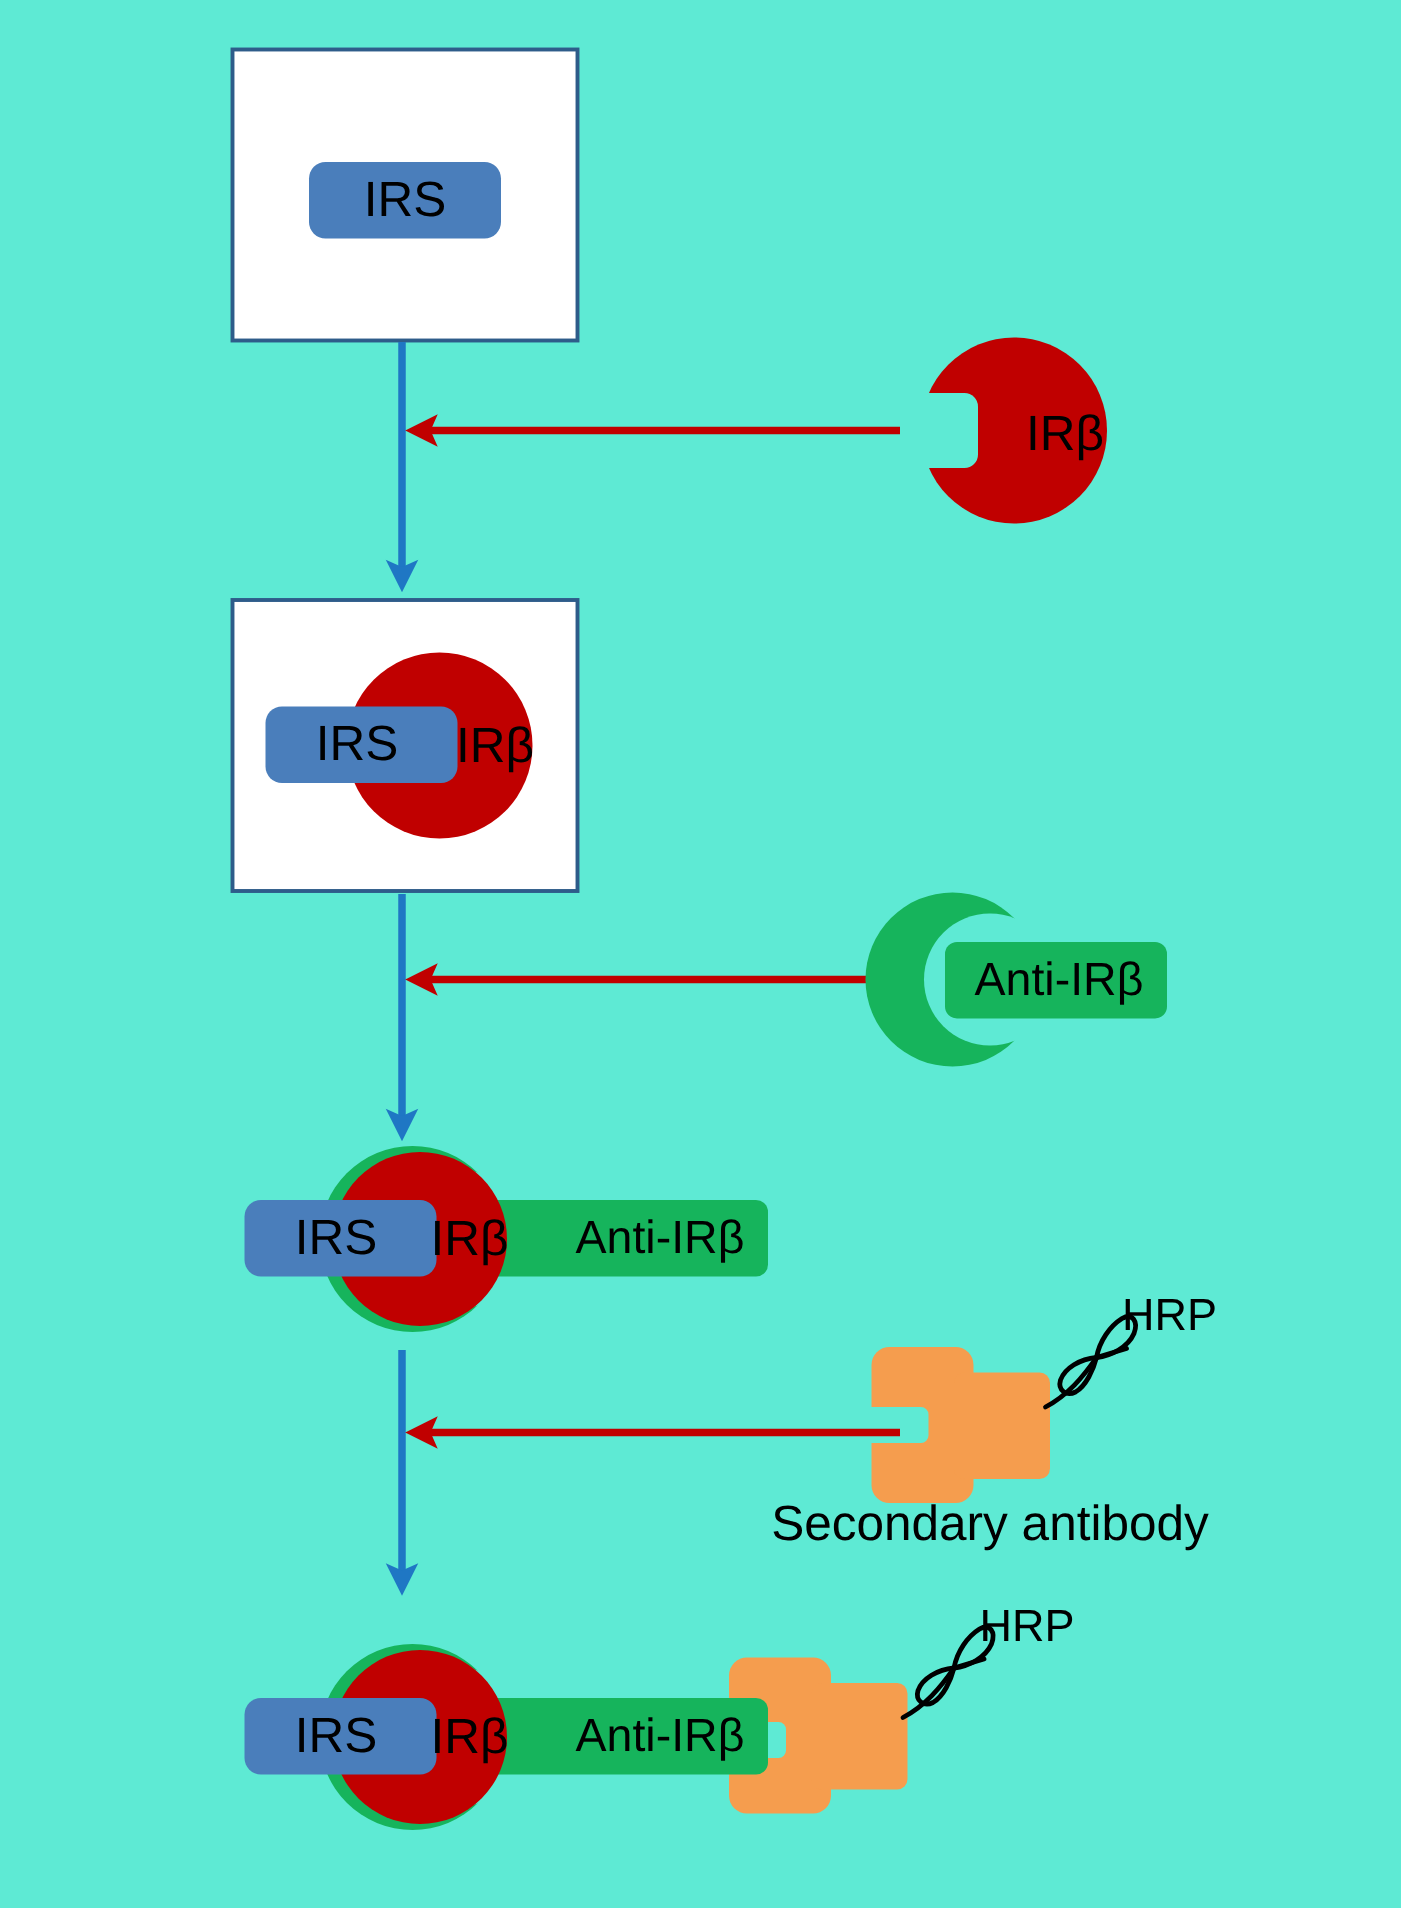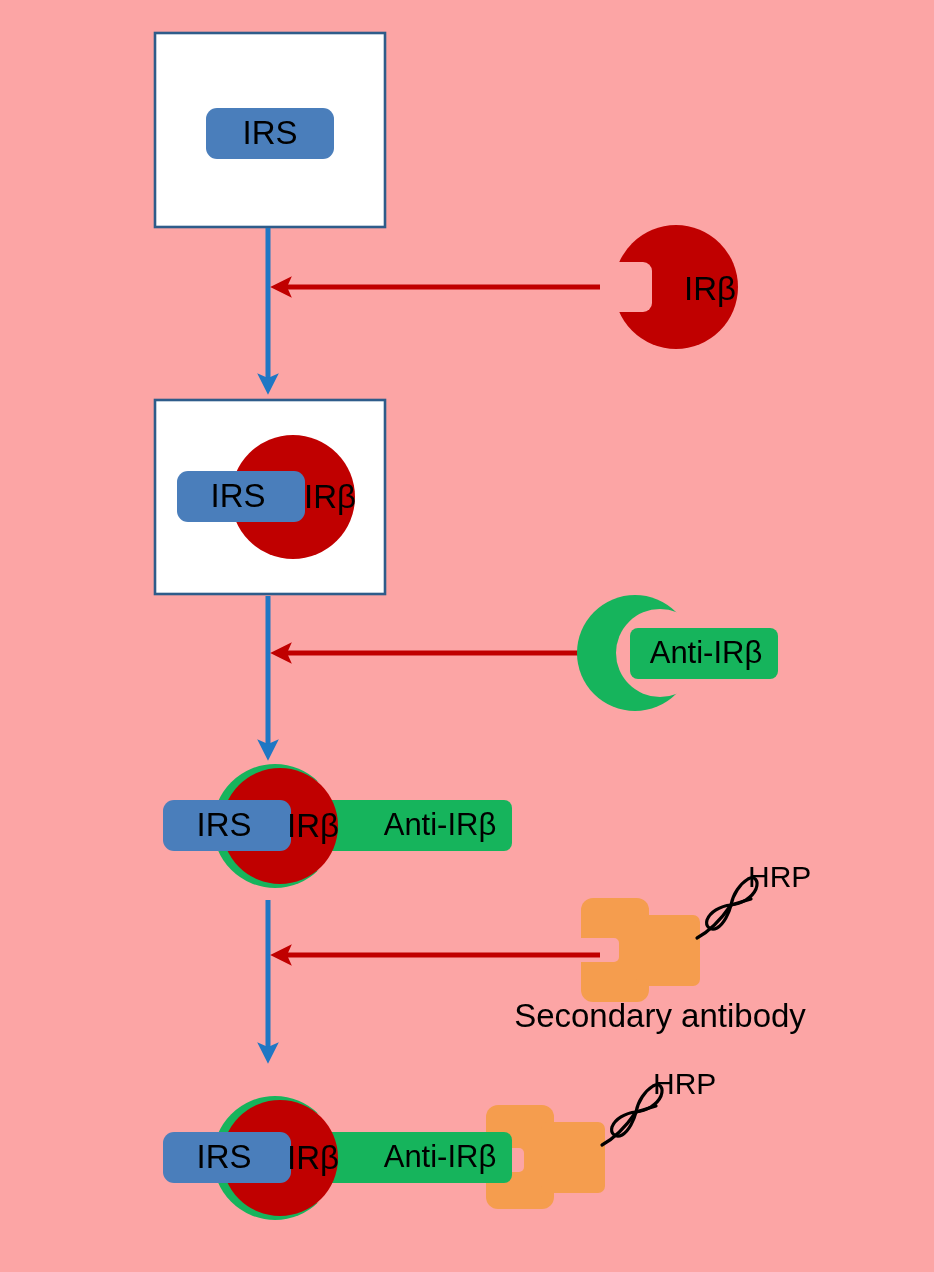--- a/index.html
+++ b/index.html
@@ -8,21 +8,21 @@
     padding: 0;
     background: #ffffff;
   }
   body {
     font-family: "Liberation Sans", sans-serif;
   }
   #diagram-root {
     position: relative;
     width: 934px;
     height: 1272px;
-    background: #fca5a5;
+    background: #5eead4;
     overflow: hidden;
   }
   #diagram-svg {
     position: absolute;
     top: 0;
     left: 0;
     width: 934px;
     height: 1272px;
     display: block;
   }

